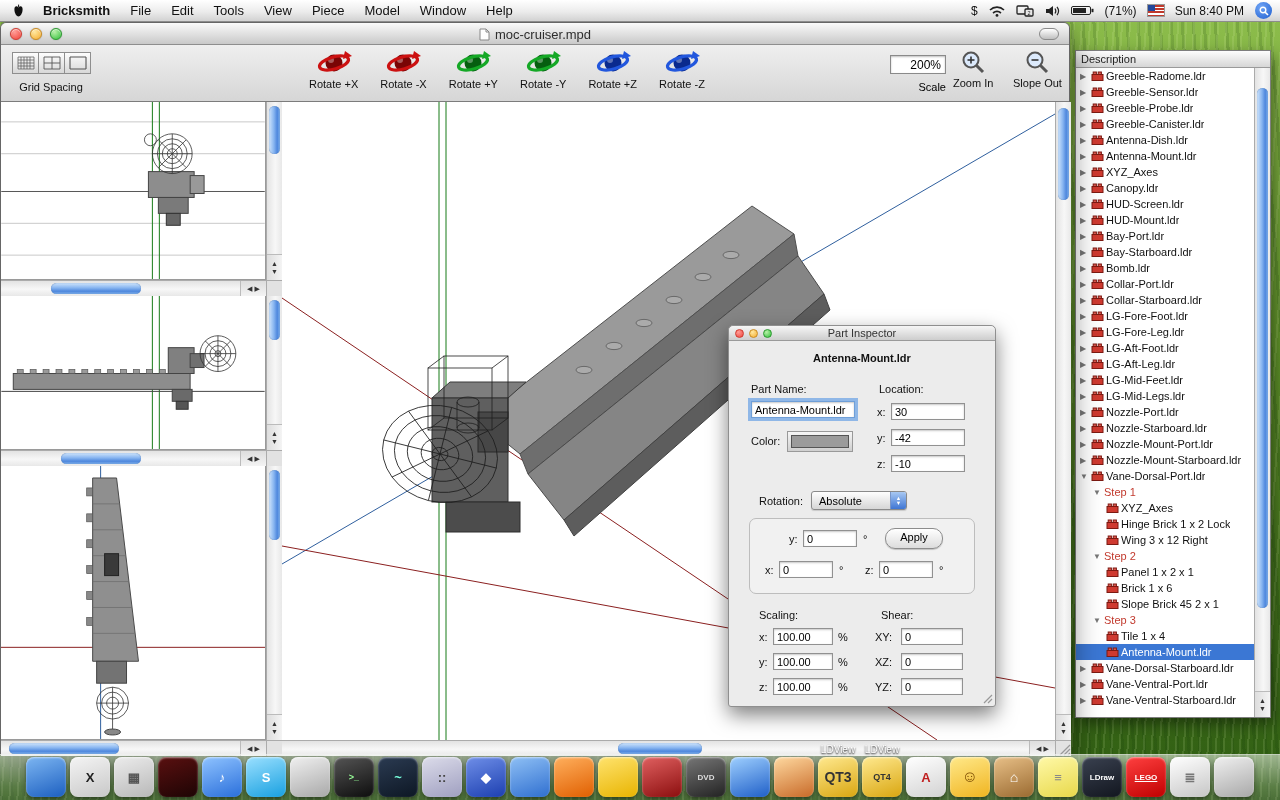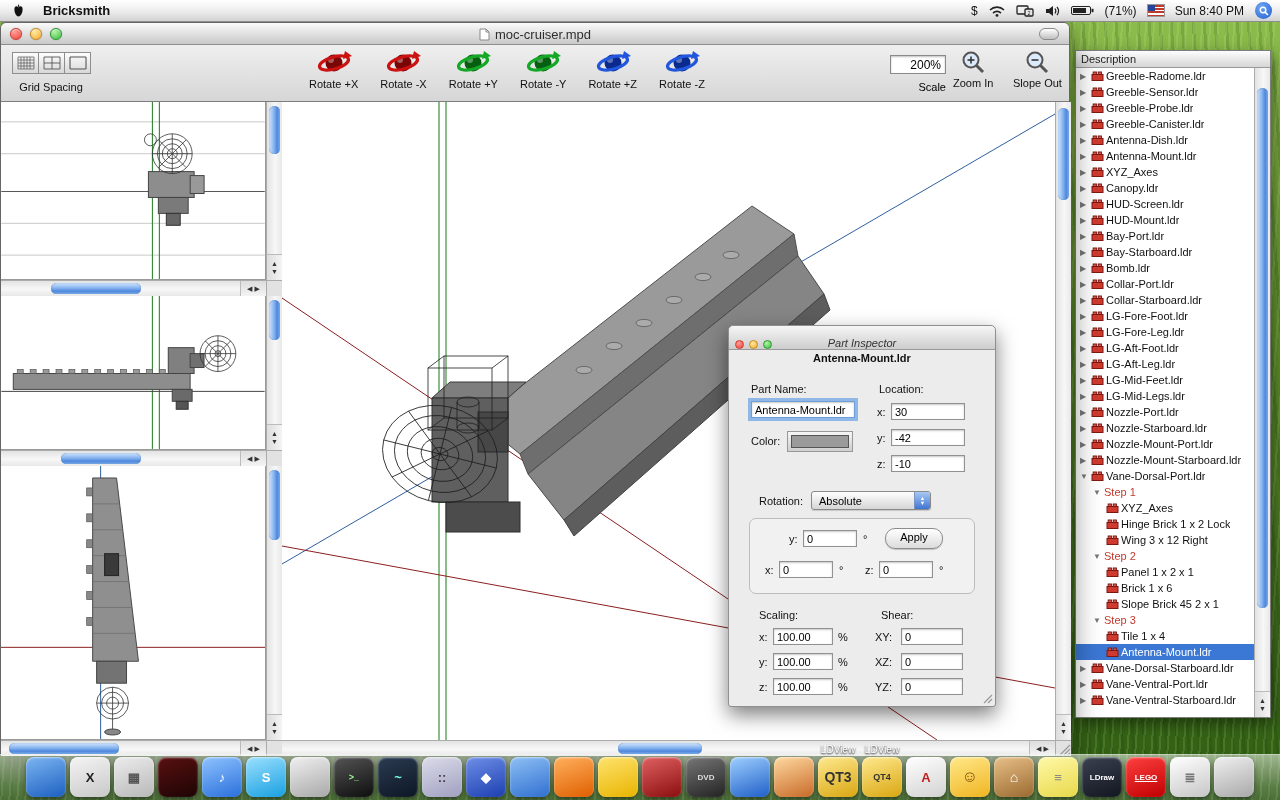--- a/index.html
+++ b/index.html
@@ -70,21 +70,21 @@
 .lrow.sel{background:#3b77d4;color:#fff;}
 .lrow.step .rlabel{color:#c23a2e;}
 .lrow.sel .rlabel{color:#fff;}
 .tri{width:11px;font-size:8px;color:#777;flex:0 0 11px;}
 .brick{width:15px;flex:0 0 15px;display:flex;align-items:center;}
 .rlabel{overflow:hidden;}
 #drawer-sb{position:absolute;right:0;top:17px;bottom:0;width:16px;background:linear-gradient(90deg,#e3e3e3,#f7f7f7 55%,#e8e8e8);border-left:1px solid #ababab;}
 
 
 #inspector{position:absolute;left:728px;top:325px;width:268px;height:382px;z-index:30;background:#ececec;border:1px solid #8f8f8f;border-radius:5px 5px 3px 3px;box-shadow:0 8px 20px rgba(0,0,0,.5);}
-#insp-title{position:absolute;left:0;top:0;right:0;height:24px;border-radius:5px 5px 0 0;background:linear-gradient(#f6f6f6,#cdcdcd);border-bottom:1px solid #9a9a9a;display:flex;align-items:flex-end;font-style:italic;}
+#insp-title{position:absolute;left:0;top:0;right:0;height:15px;border-radius:5px 5px 0 0;background:linear-gradient(#f6f6f6,#cdcdcd);border-bottom:1px solid #9a9a9a;display:flex;align-items:center;}
 .pdot{width:9px;height:9px;border-radius:50%;margin-left:5px;}
 .pdot.r{background:radial-gradient(circle at 35% 30%,#ff9d97,#f0433a);border:1px solid #cf3a30;margin-left:6px;}
 .pdot.y{background:radial-gradient(circle at 35% 30%,#ffe8a0,#f5ac2e);border:1px solid #c98a20;}
 .pdot.g{background:radial-gradient(circle at 35% 30%,#b8f0a8,#32c03a);border:1px solid #2a9a2e;}
 #insp-title-text{position:absolute;left:0;right:0;text-align:center;font-size:11px;color:#333;}
 .insp-label{position:absolute;font-size:11px;color:#111;white-space:nowrap;}
 .insp-head{position:absolute;left:0;right:0;text-align:center;font-size:11px;font-weight:bold;color:#111;}
 .insp-input{position:absolute;height:17px;border:1px solid #919191;background:#fff;font-size:11px;padding:0 3px;box-shadow:inset 0 1px 2px rgba(0,0,0,.22);font-family:"Liberation Sans",sans-serif;}
 .insp-input.focus{box-shadow:0 0 0 3px rgba(120,170,230,.8),inset 0 1px 2px rgba(0,0,0,.22);border-color:#6f9fd8;}
 .gbox{position:absolute;border:1px solid #bdbdbd;border-radius:7px;background:rgba(255,255,255,.28);}
@@ -110,20 +110,30 @@
 <div id="desktop">
 
   <div id="menubar">
     <span class="apple">
       <svg width="13" height="14" viewBox="0 0 13 14">
         <path d="M6.5 3.4 C4.6 1.4 2.4 2.2 2.4 5.2 C2.4 9.4 4.6 12.4 6.5 12.4 C8.4 12.4 10.6 9.4 10.6 5.2 C10.6 2.2 8.4 1.4 6.5 3.4 Z" fill="#111"></path>
         <rect x="6.1" y="0.6" width="1" height="2.6" fill="#111"></rect>
       </svg>
     </span>
     <span class="menu-app">Bricksmith</span>
+    <span id="menu-items" style="display:flex">
+        <span class="menu-item">File</span>
+        <span class="menu-item">Edit</span>
+        <span class="menu-item">Tools</span>
+        <span class="menu-item">View</span>
+        <span class="menu-item">Piece</span>
+        <span class="menu-item">Model</span>
+        <span class="menu-item">Window</span>
+        <span class="menu-item">Help</span>
+      </span>
     <div id="menu-right">
       <span class="mstat">$</span>
       <span class="mstat">
         <svg width="16" height="12" viewBox="0 0 16 12">
             <path d="M1 5 A10 10 0 0 1 15 5" fill="none" stroke="#222" stroke-width="1.6"></path>
             <path d="M4 8 A6.5 6.5 0 0 1 12 8" fill="none" stroke="#222" stroke-width="1.6"></path>
             <circle cx="8" cy="10.4" r="1.4" fill="#222"></circle>
           </svg>
       </span>
       <span class="mstat">
@@ -935,21 +945,21 @@
     <input class="insp-input" style="left: 162px; top: 103px; width: 74px;" value="-42">
     <span class="insp-label" style="left:148px;top:132px;">z:</span>
     <input class="insp-input" style="left: 162px; top: 129px; width: 74px;" value="-10">
 
     <span class="insp-label" style="left:22px;top:109px;">Color:</span>
     <span class="cwell" style="left:58px;top:105px;width:66px;height:21px;">
         <span class="cswatch" style="display:block"></span>
       </span>
 
     <span class="insp-label" style="left:30px;top:169px;">Rotation:</span>
-    <div class="popup" style="left:82px;top:165px;width:120px;">
+    <div class="popup" style="left:82px;top:165px;width:96px;">
       <span>Absolute</span>
       <span class="popup-cap">
           <span>▲</span>
           <span>▼</span>
         </span>
     </div>
 
     <div class="gbox" style="left:20px;top:192px;width:226px;height:76px;"></div>
     <span class="insp-label" style="left:60px;top:207px;">y:</span>
     <input class="insp-input" style="left: 74px; top: 204px; width: 54px;" value="0">

